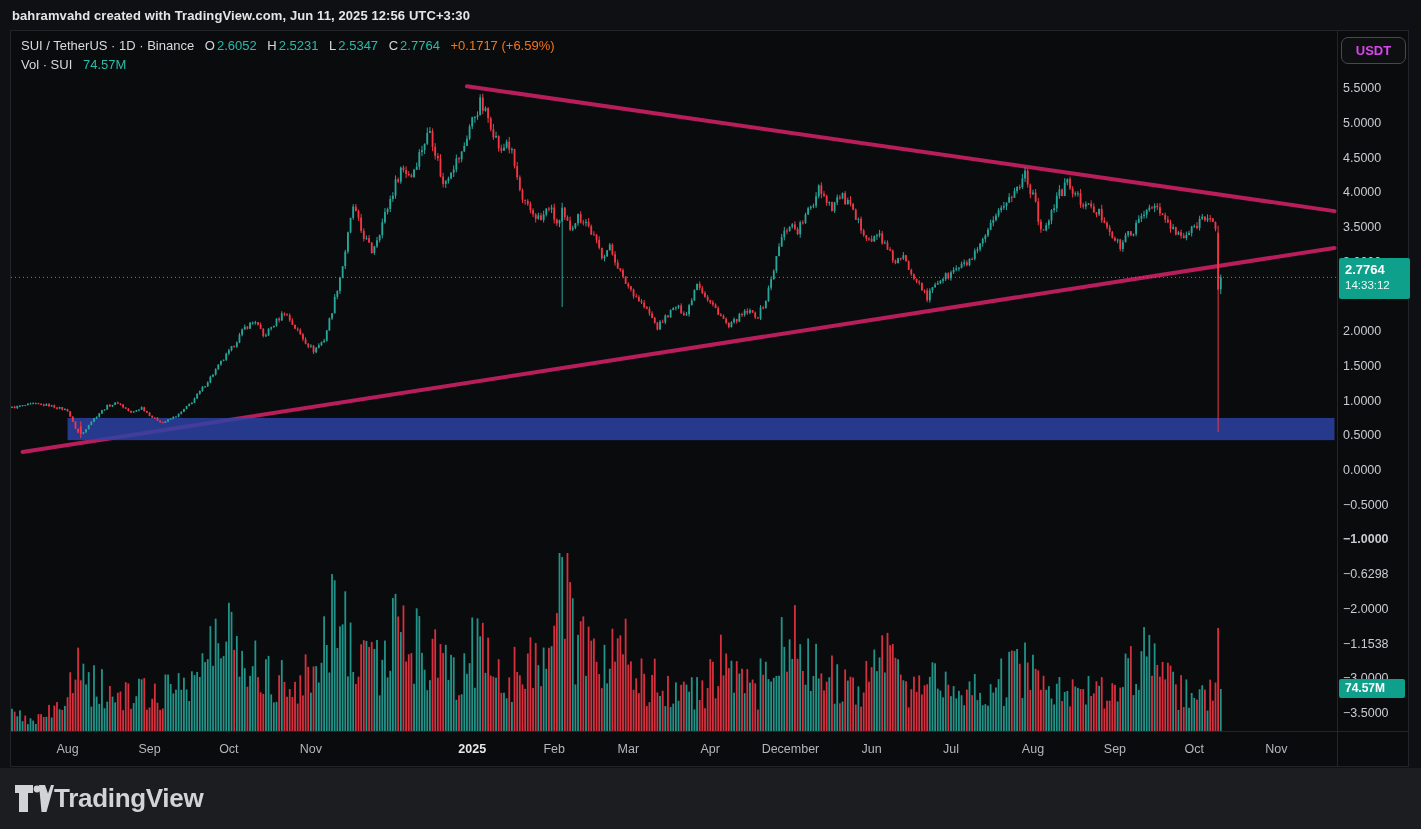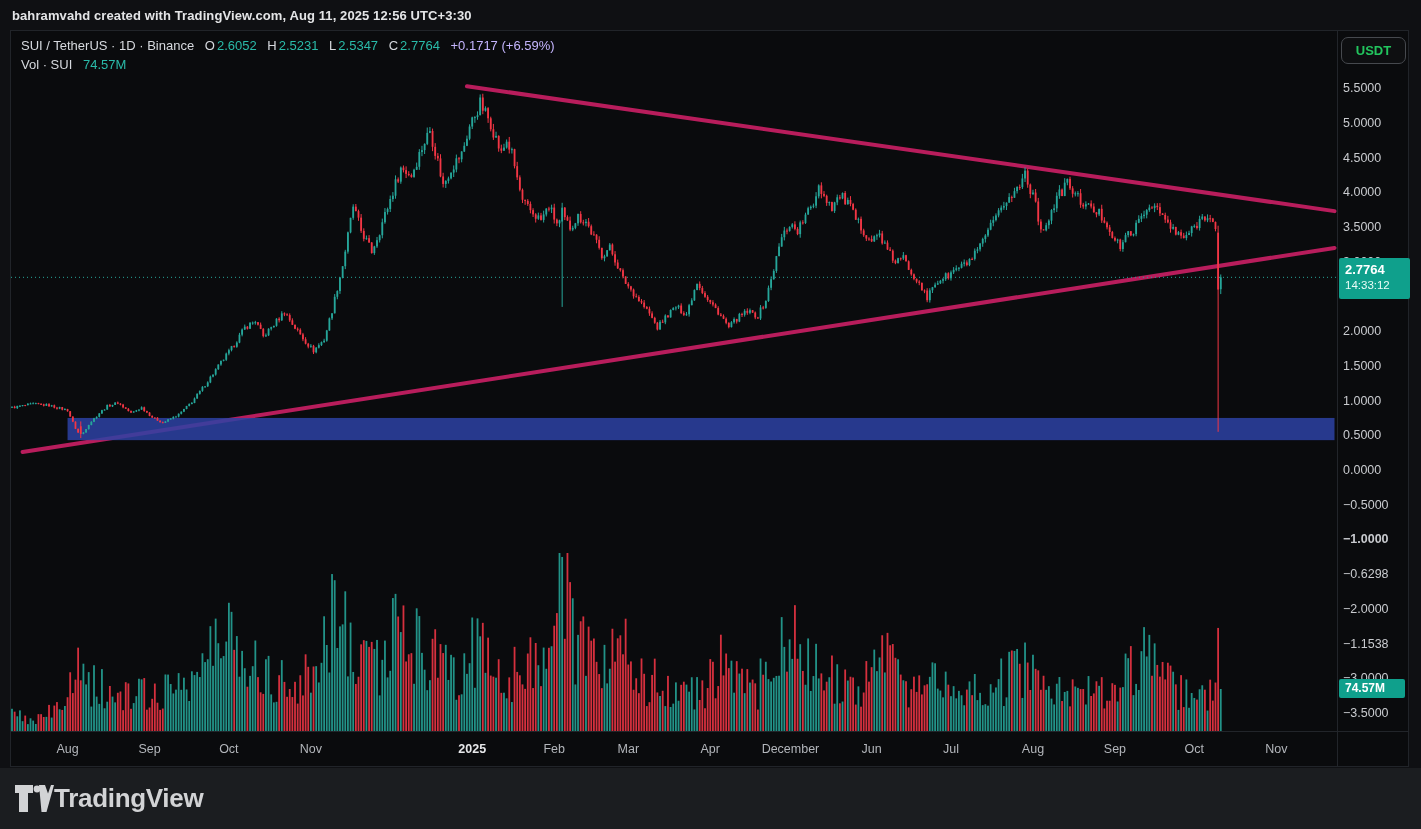--- a/index.html
+++ b/index.html
@@ -16,39 +16,39 @@
   .tick-price{position:absolute;left:1343px;width:64px;height:16px;line-height:16px;
               font-size:12.5px;color:#c9cbcf;z-index:2;white-space:nowrap}
   .tick-time{position:absolute;width:56px;text-align:center;top:742px;font-size:12.5px;color:#b3b6bb;z-index:2}
   .tick-time.major{color:#e7e8ea;font-weight:700}
   .legend{position:absolute;left:21px;font-size:13px;color:#d6d9de;z-index:4;white-space:nowrap}
   .legend .lbl{color:#d6d9de}
   .legend .val{font-weight:400}
   .legend .gap{margin-left:7px}
   .legend .sgap{margin-left:2px}
   .usdt{position:absolute;left:1341px;top:37px;width:63px;height:25px;border:1px solid #46494e;
-        border-radius:7px;color:#22c55e;font-size:13px;font-weight:600;text-align:center;
+        border-radius:7px;color:#d946ef;font-size:13px;font-weight:600;text-align:center;
         line-height:25px;z-index:4;background:rgba(255,255,255,0.02);cursor:pointer}
   .price-tag{position:absolute;left:1339px;top:258px;width:71px;height:41px;z-index:3;
              padding:3px 0 0 6px;box-sizing:border-box;border-radius:2px}
   .pt1{font-size:13px;font-weight:700;color:#ffffff;display:block;line-height:17px}
   .pt2{font-size:11.5px;color:#eafcf7;display:block;line-height:15px}
   .vol-tag{position:absolute;left:1339px;top:679px;width:66px;height:19px;line-height:19px;
            padding-left:6px;box-sizing:border-box;font-size:12px;font-weight:700;color:#ffffff;
            z-index:3;border-radius:2px}
   .bottombar{position:absolute;left:0;top:768px;width:1421px;height:61px;background:#1b1d20;z-index:5}
   .brand{position:absolute;left:14px;top:15px;display:flex;align-items:center;gap:0}
   .brand-text{font-size:26px;font-weight:800;color:#d2d3d5;letter-spacing:-.3px}
 </style>
 </head>
 <body>
 
 <div class="stage">
 
-  <div class="attribution">bahramvahd created with TradingView.com, Aug 11, 2025 12:56 UTC+3:30</div>
+  <div class="attribution">bahramvahd created with TradingView.com, Jun 11, 2025 12:56 UTC+3:30</div>
 
   <div class="widget"></div>
 
   <svg id="chart-svg" width="1399" height="737" viewBox="11 31 1399 737">
     <g id="g-trendlines">
         <line x1="466.94" y1="86.21799999999996" x2="1334.5" y2="211.13799999999998" stroke="#b81d5c" stroke-width="4" stroke-linecap="round"></line>
         <line x1="22.58" y1="451.956" x2="1334.5" y2="247.91999999999996" stroke="#b81d5c" stroke-width="4" stroke-linecap="round"></line>
       </g>
     <g id="g-zone">
         <rect x="67.545" y="417.95" width="1266.955" height="22.208000000000027" fill="rgba(45,66,165,0.85)"></rect>
@@ -1479,21 +1479,21 @@
       <div class="tick-time" style="left: 1166.32px;">Oct</div>
       <div class="tick-time" style="left: 1248.31px;">Nov</div>
     </div>
 
   <div class="legend" style="top:38px">
     <span class="lbl">SUI / TetherUS · 1D · Binance</span>
     <span class="lbl gap">O</span><span class="val sgap" style="color: rgb(42, 187, 169);">2.6052</span>
     <span class="lbl gap">H</span><span class="val sgap" style="color: rgb(42, 187, 169);">2.5231</span>
     <span class="lbl gap">L</span><span class="val sgap" style="color: rgb(42, 187, 169);">2.5347</span>
     <span class="lbl gap">C</span><span class="val sgap" style="color: rgb(42, 187, 169);">2.7764</span>
-    <span class="val gap" style="color: #c4b5fd;">+0.1717 (+6.59%)</span>
+    <span class="val gap" style="color: #f97316;">+0.1717 (+6.59%)</span>
   </div>
 
   <div class="legend" style="top:57px">
     <span class="lbl">Vol · SUI</span>
     <span class="val gap" style="color: rgb(42, 187, 169);">74.57M</span>
   </div>
 
   <div class="usdt">USDT</div>
 
   <div class="price-tag" style="background: rgb(15, 160, 140);">

